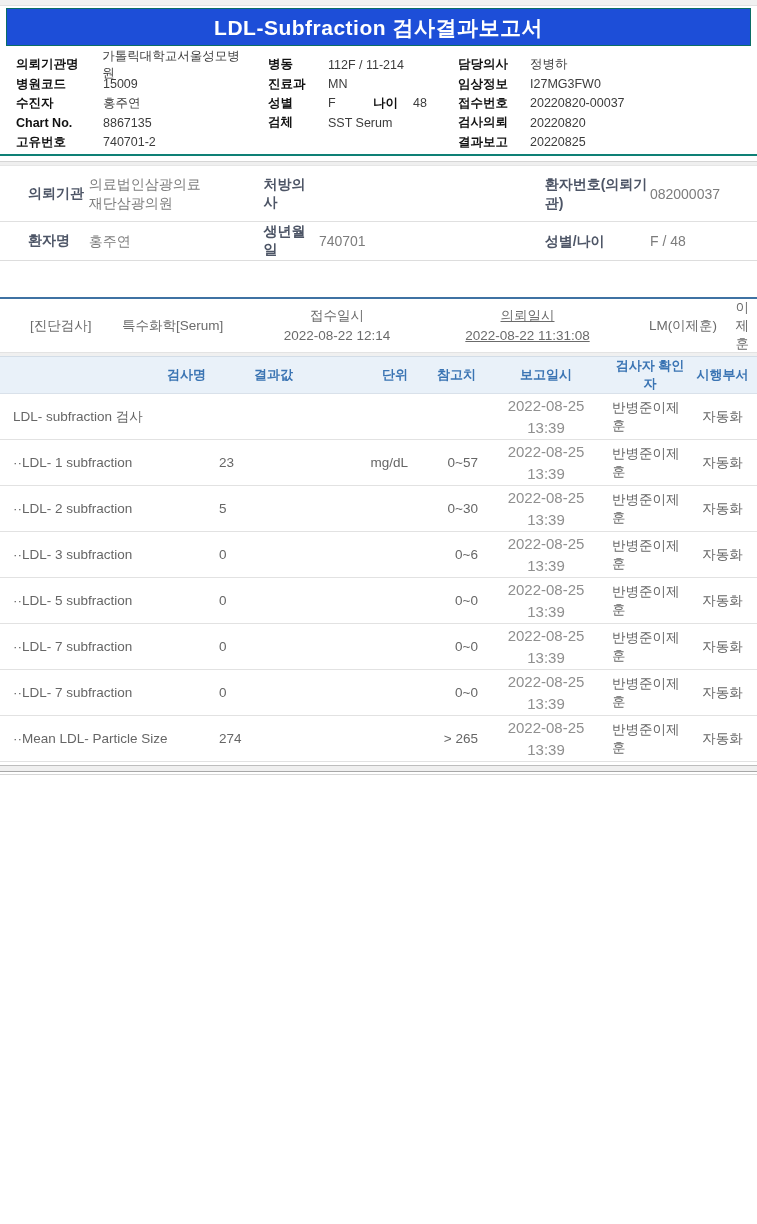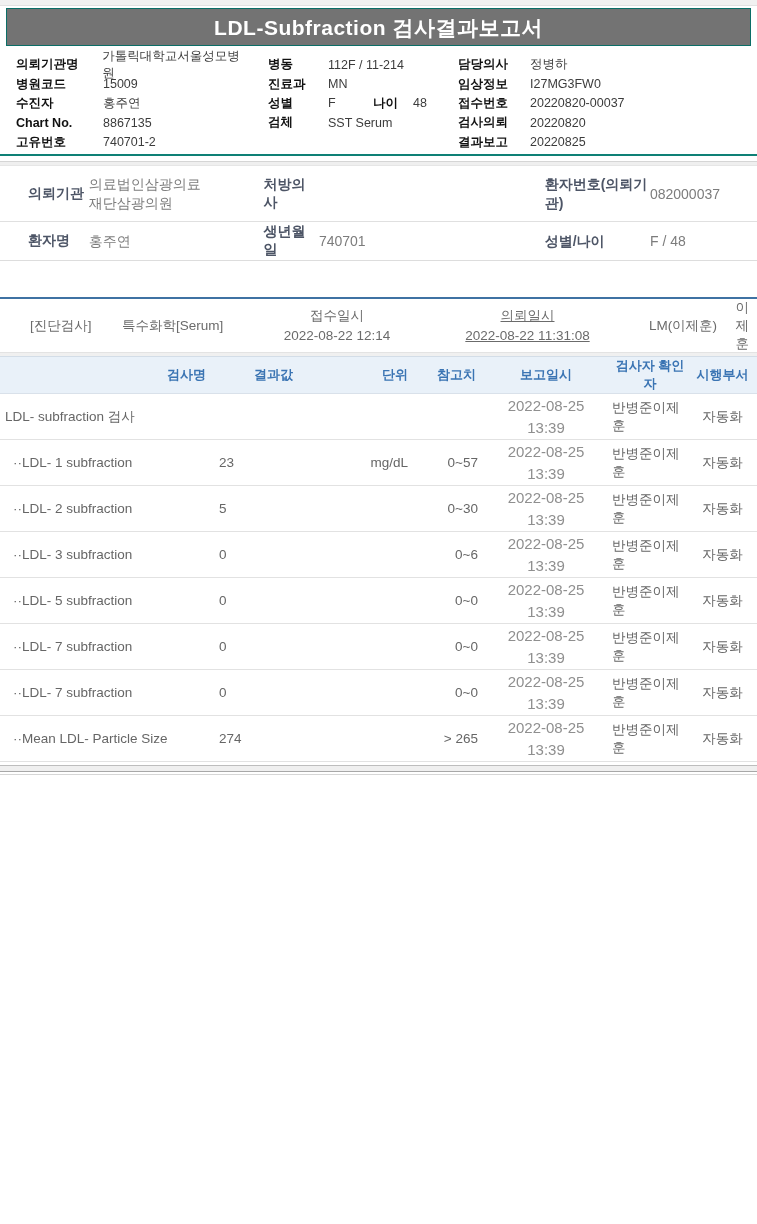--- a/index.html
+++ b/index.html
@@ -3,21 +3,21 @@
 <meta charset="utf-8">
 <style>
   * { margin:0; padding:0; box-sizing:border-box; }
   html,body { width:757px; background:#fff; }
   body { height:1224px; font-family:"Liberation Sans","DejaVu Sans",sans-serif; color:#333; overflow:hidden; }
 
   .top-strip { height:6px; background:#f1f1f1; border-bottom:1px solid #e2e2e2; }
 
   .title-bar {
     margin:2px 6px 0 6px; height:38px; line-height:38px;
-    background:#737373; border:1px solid #0b6e67;
+    background:#1d4ed8; border:1px solid #0b6e67;
     color:#fff; text-align:center; font-size:21px; font-weight:bold;
     letter-spacing:0.5px;
   }
 
   
   .info-section { position:relative; padding:9px 0 8px 0; height:108px; }
   .info-col { position:absolute; top:9px; }
   .info-col.c1 { left:16px;  width:235px; }
   .info-col.c2 { left:268px; width:185px; }
   .info-col.c3 { left:458px; width:290px; }
@@ -66,21 +66,21 @@
     background:#e9f1f9; color:#3a74b3; font-size:13px; font-weight:bold;
     height:31px; border-top:1px solid #d3dde7; border-bottom:1px solid #d9e1ea;
   }
   .results td { height:46px; border-bottom:1px solid #e2e2e2; font-size:13.5px; color:#666; }
   col.w-name {width:212px;} col.w-result{width:123px;} col.w-unit{width:77px;}
   col.w-ref{width:68px;} col.w-date{width:132px;} col.w-exam{width:76px;} col.w-dept{width:69px;}
   th.h-name { text-align:right; padding-right:6px; }
   th.h-result { text-align:center; }
   th.h-unit, th.h-ref { text-align:right; padding-right:4px; }
   th.h-date, th.h-exam, th.h-dept { text-align:center; }
-  td.c-name { text-align:left; padding-left:5px; }
+  td.c-name { text-align:left; padding-left:13px; }
   tr.indent td.c-name { padding-left:13px; }
   td.c-result { text-align:left; padding-left:7px; }
   td.c-unit { text-align:right; padding-right:4px; }
   td.c-ref { text-align:right; padding-right:2px; }
   td.c-date { text-align:center; font-size:15px; color:#8f8f8f; line-height:1.45; }
   td.c-exam { text-align:left; }
   td.c-dept { text-align:center; }
 
   .end-rule { margin-top:3px; height:7px; background:#efefef; border-top:1px solid #bdbdbd; border-bottom:1px solid #a8a8a8; }
   .end-rule2 { margin-top:2px; border-top:1px solid #d6d6d6; }

